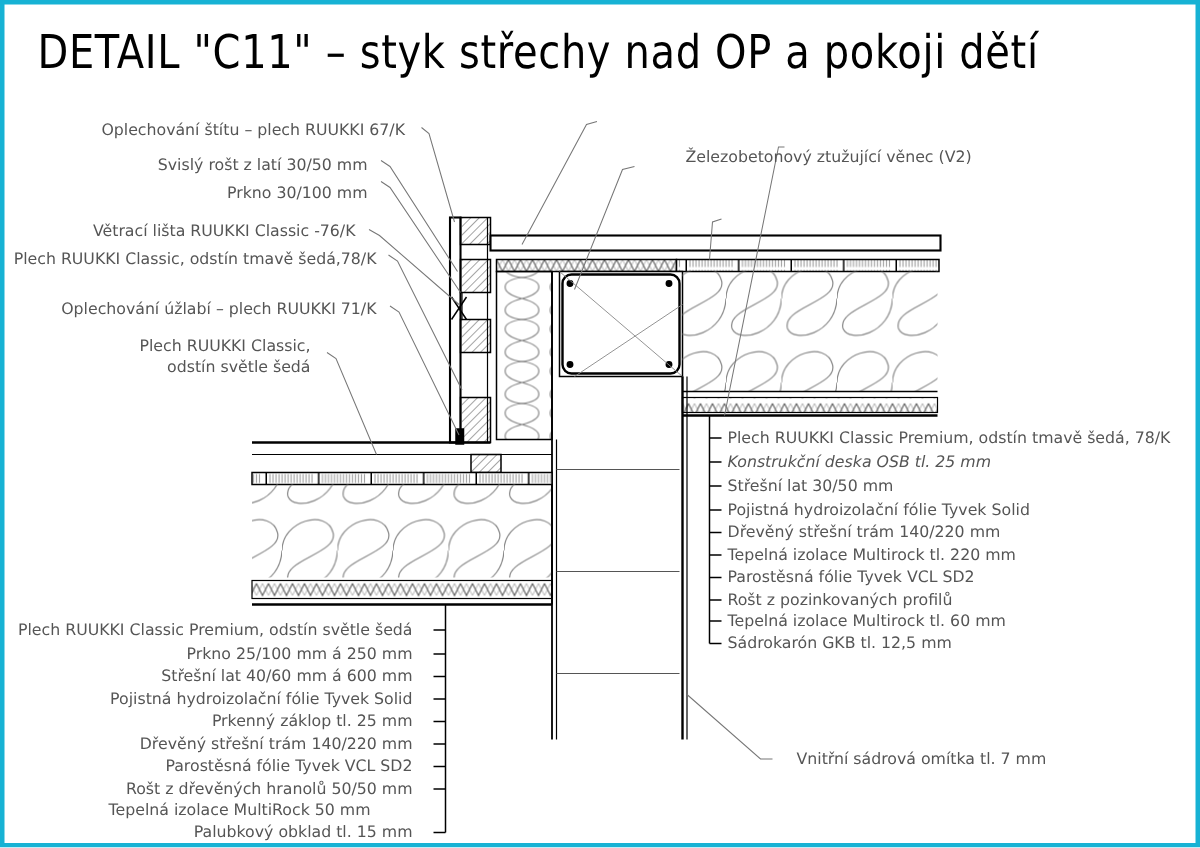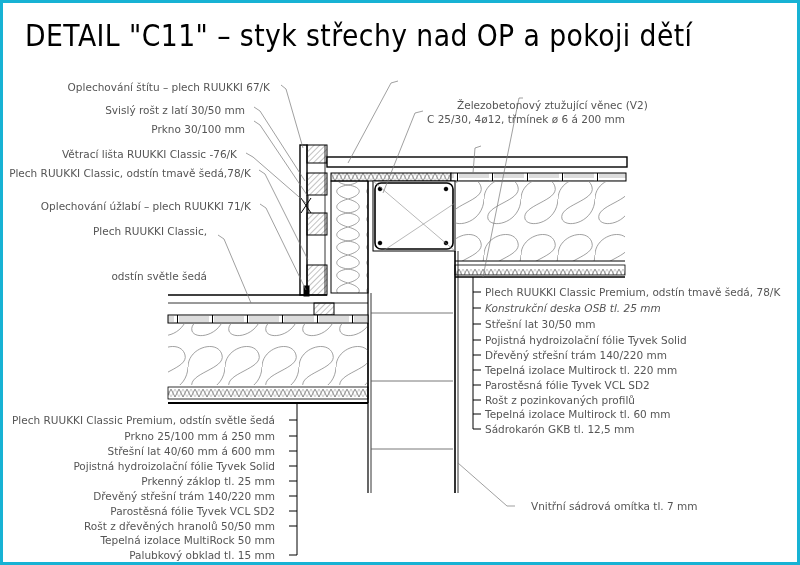--- a/index.html
+++ b/index.html
@@ -161,41 +161,40 @@
     </g>
   </svg>
 
   <div class="lbl r" style="right:527px; top:78px;">Oplechování štítu – plech RUUKKI 67/K</div>
   <div class="lbl r" style="right:552px; top:101px;">Svislý rošt z latí 30/50 mm</div>
   <div class="lbl r" style="right:552px; top:120px;">Prkno 30/100 mm</div>
   <div class="lbl r" style="right:560px; top:145px;">Větrací lišta RUUKKI Classic  -76/K</div>
   <div class="lbl r" style="right:546px; top:164px;">Plech RUUKKI Classic, odstín tmavě šedá,78/K</div>
   <div class="lbl r" style="right:546px; top:197px;">Oplechování úžlabí – plech RUUKKI 71/K</div>
   <div class="lbl r" style="right:590px; top:222px;margin-left:46px;">Plech RUUKKI Classic,</div>
-  <div class="lbl r" style="right:590px; top:236px;margin-top:31px;">odstín světle šedá</div>
+  <div class="lbl r" style="right:590px; top:236px;">odstín světle šedá</div>
 
   <div class="lbl" style="left:442px; top:96px;margin-left:12px;">Železobetonový ztužující věnec (V2)</div>
-  <div class="lbl" style="left:424px; top:110px;">C 25/30, 4ø12, třmínek ø 6 á 200 mm</div>
 
   <div class="lbl" style="left:482px; top:283px;">Plech RUUKKI Classic Premium, odstín tmavě šedá, 78/K</div>
   <div class="lbl" style="left:482px; top:299px;font-style:italic;">Konstrukční deska OSB tl. 25 mm</div>
   <div class="lbl" style="left:482px; top:315px;">Střešní lat 30/50 mm</div>
   <div class="lbl" style="left:482px; top:331px;">Pojistná hydroizolační fólie Tyvek Solid</div>
   <div class="lbl" style="left:482px; top:346px;">Dřevěný střešní trám 140/220 mm</div>
   <div class="lbl" style="left:482px; top:361px;">Tepelná izolace Multirock tl. 220 mm</div>
   <div class="lbl" style="left:482px; top:376px;">Parostěsná fólie Tyvek VCL SD2</div>
   <div class="lbl" style="left:482px; top:391px;">Rošt z pozinkovaných profilů</div>
   <div class="lbl" style="left:482px; top:405px;">Tepelná izolace Multirock tl. 60 mm</div>
   <div class="lbl" style="left:482px; top:420px;">Sádrokarón GKB tl. 12,5 mm</div>
 
   <div class="lbl r" style="right:522px; top:411px;">Plech RUUKKI Classic Premium, odstín světle šedá</div>
   <div class="lbl r" style="right:522px; top:427px;">Prkno 25/100 mm á 250 mm</div>
   <div class="lbl r" style="right:522px; top:442px;">Střešní lat 40/60 mm á 600 mm</div>
   <div class="lbl r" style="right:522px; top:457px;">Pojistná hydroizolační fólie Tyvek Solid</div>
   <div class="lbl r" style="right:522px; top:472px;">Prkenný záklop tl. 25 mm</div>
   <div class="lbl r" style="right:522px; top:487px;">Dřevěný střešní trám 140/220 mm</div>
   <div class="lbl r" style="right:522px; top:502px;">Parostěsná fólie Tyvek VCL SD2</div>
   <div class="lbl r" style="right:522px; top:517px;">Rošt z dřevěných hranolů 50/50 mm</div>
-  <div class="lbl r" style="right:522px; top:531px;">Tepelná izolace MultiRock 50 mm</div>
+  <div class="lbl r" style="right:550px; top:531px;">Tepelná izolace MultiRock 50 mm</div>
   <div class="lbl r" style="right:522px; top:546px;">Palubkový obklad tl. 15 mm</div>
 
   <div class="lbl" style="left:528px; top:497px;">Vnitřní sádrová omítka tl. 7 mm</div>
 </div>
 
 </body></html>

